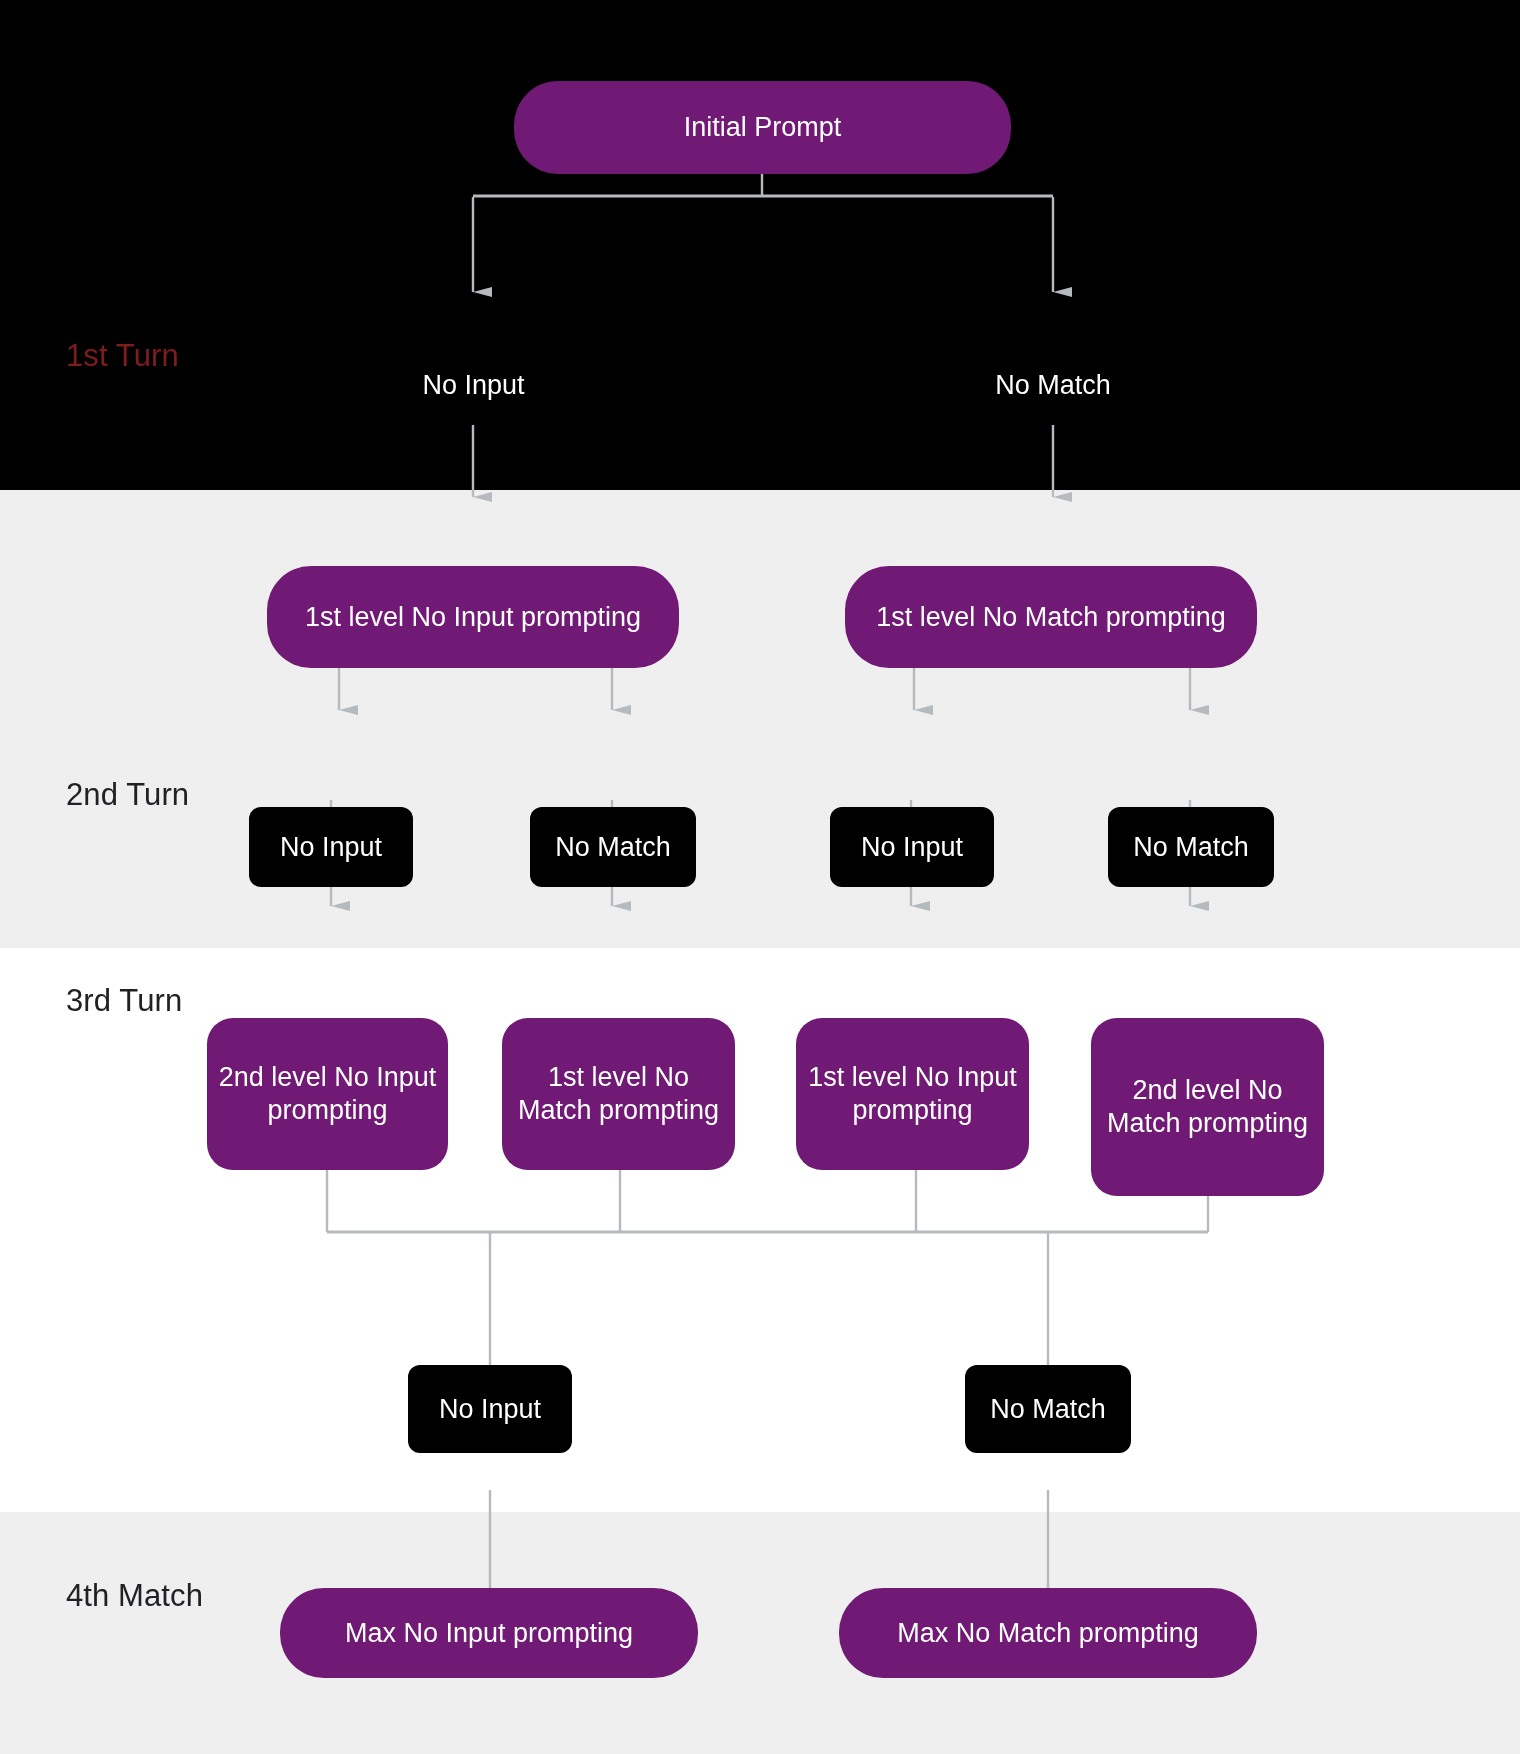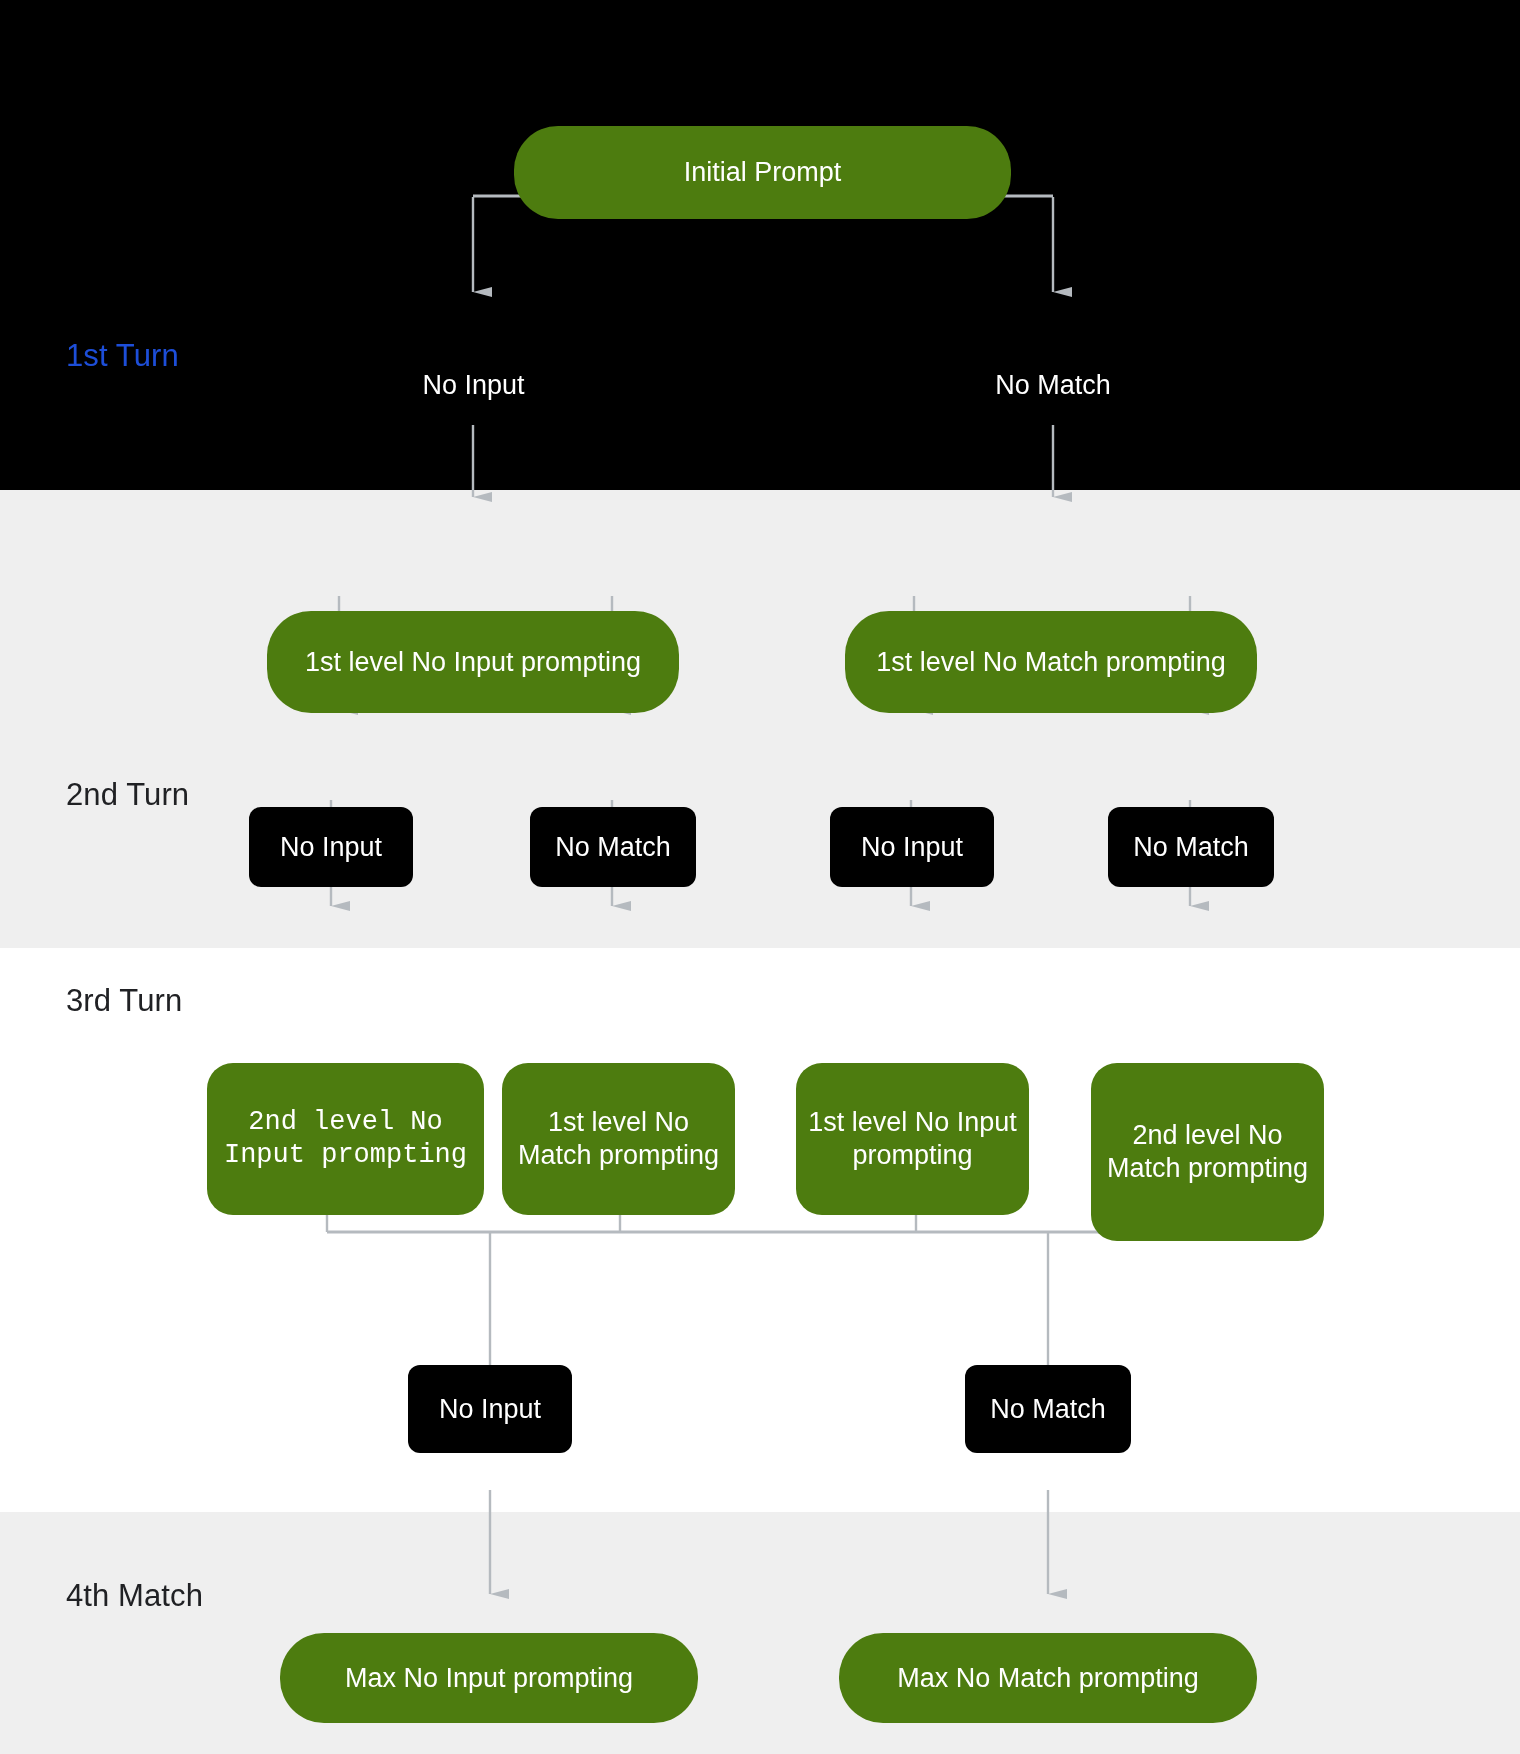--- a/index.html
+++ b/index.html
@@ -21,37 +21,37 @@
 
   
   .turn-label {
     position:absolute;
     font-size:31px;
     font-weight:400;
     letter-spacing:.1px;
     color:#202124;
     white-space:nowrap;
   }
-  .turn-label.on-dark { color:#1d4ed8; }
+  .turn-label.on-dark { color:#7f1d1d; }
 
   
   .node {
     position:absolute;
     display:flex;
     align-items:center;
     justify-content:center;
     text-align:center;
     color:#ffffff;
     font-size:27px;
     font-weight:400;
     line-height:1.22;
     padding:4px 10px;
     z-index:4;
   }
-  .node.blue  { background:#4d7c0f; border-radius:44px;margin-top:45px; }
+  .node.blue  { background:#701a75; border-radius:44px; }
   .node.green { background:#000000; border-radius:12px; }
   .node.blue.soft { border-radius:26px; }
 
   
   #wires { position:absolute; left:0; top:0; width:1520px; height:1754px; z-index:2; }
 </style>
 </head>
 <body>
 
 <div id="stage">
@@ -112,21 +112,21 @@
   <div class="node green" style="left:970px; top:345px;  width:166px;  height:80px;">No Match</div>
 
   <div class="node blue" style="left:267px; top:566px;  width:412px;  height:102px;">1st level No Input prompting</div>
   <div class="node blue" style="left:845px; top:566px;  width:412px;  height:102px;">1st level No Match prompting</div>
 
   <div class="node green" style="left:249px;  top:807px; width:164px; height:80px;">No Input</div>
   <div class="node green" style="left:530px;  top:807px; width:166px; height:80px;">No Match</div>
   <div class="node green" style="left:830px;  top:807px; width:164px; height:80px;">No Input</div>
   <div class="node green" style="left:1108px; top:807px; width:166px; height:80px;">No Match</div>
 
-  <div class="node blue soft" style="left:207px; top:1018px; width:277px; height:152px;font-family:Liberation Mono, monospace;">2nd level No Input prompting</div>
+  <div class="node blue soft" style="left:207px; top:1018px; width:241px; height:152px;">2nd level No Input prompting</div>
   <div class="node blue soft" style="left:502px; top:1018px; width:233px; height:152px;">1st level No Match prompting</div>
   <div class="node blue soft" style="left:796px; top:1018px; width:233px; height:152px;">1st level No Input prompting</div>
   <div class="node blue soft" style="left:1091px; top:1018px; width:233px; height:178px;">2nd level No Match prompting</div>
 
   <div class="node green" style="left:408px; top:1365px; width:164px; height:88px;">No Input</div>
   <div class="node green" style="left:965px; top:1365px; width:166px; height:88px;">No Match</div>
 
   <div class="node blue" style="left:839px; top:1588px; width:418px; height:90px;">Max No Match prompting</div>
   <div class="node blue" style="left:280px; top:1588px; width:418px; height:90px;">Max No Input prompting</div>
 

